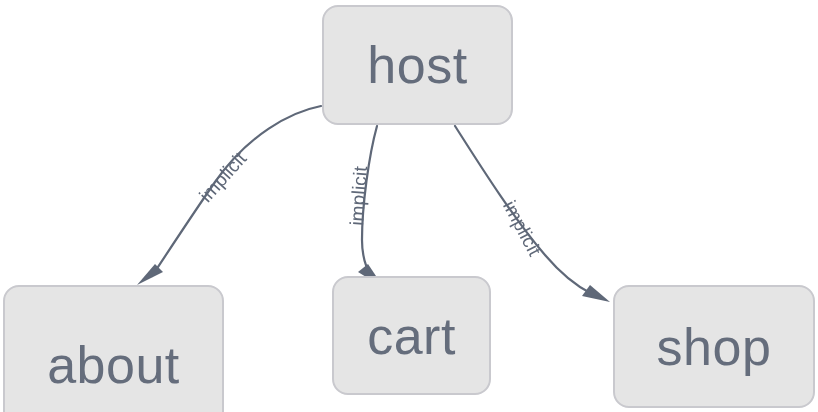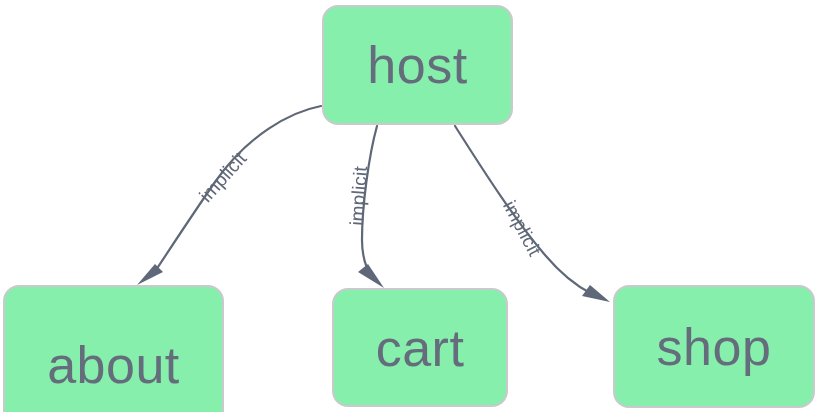--- a/index.html
+++ b/index.html
@@ -23,21 +23,21 @@
   #graph-svg {
     position: absolute;
     left: 0;
     top: 0;
     width: 818px;
     height: 412px;
   }
   .node-box {
     position: absolute;
     box-sizing: border-box;
-    background: #86efac;
+    background: #e5e5e5;
     border: 2px solid #c9c9ce;
     border-radius: 16px;
     display: flex;
     align-items: center;
     justify-content: center;
   }
   .node-label {
     color: #656d7c;
     font-family: "Liberation Sans", sans-serif;
     font-size: 52px;
@@ -95,21 +95,21 @@
   </svg>
 
   <div class="node-box" style="left:322px; top:5px; width:191px; height:120px;">
     <span class="node-label">host</span>
   </div>
 
   <div class="node-box" style="left:3px; top:285px; width:221px; height:159px;">
     <span class="node-label">about</span>
   </div>
 
-  <div class="node-box" style="left:332px; top:288px; width:176px; height:119px;">
+  <div class="node-box" style="left:332px; top:276px; width:159px; height:119px;">
     <span class="node-label">cart</span>
   </div>
 
   <div class="node-box" style="left:613px; top:285px; width:202px; height:123px;">
     <span class="node-label">shop</span>
   </div>
 
 </div>
 
 </body></html>

